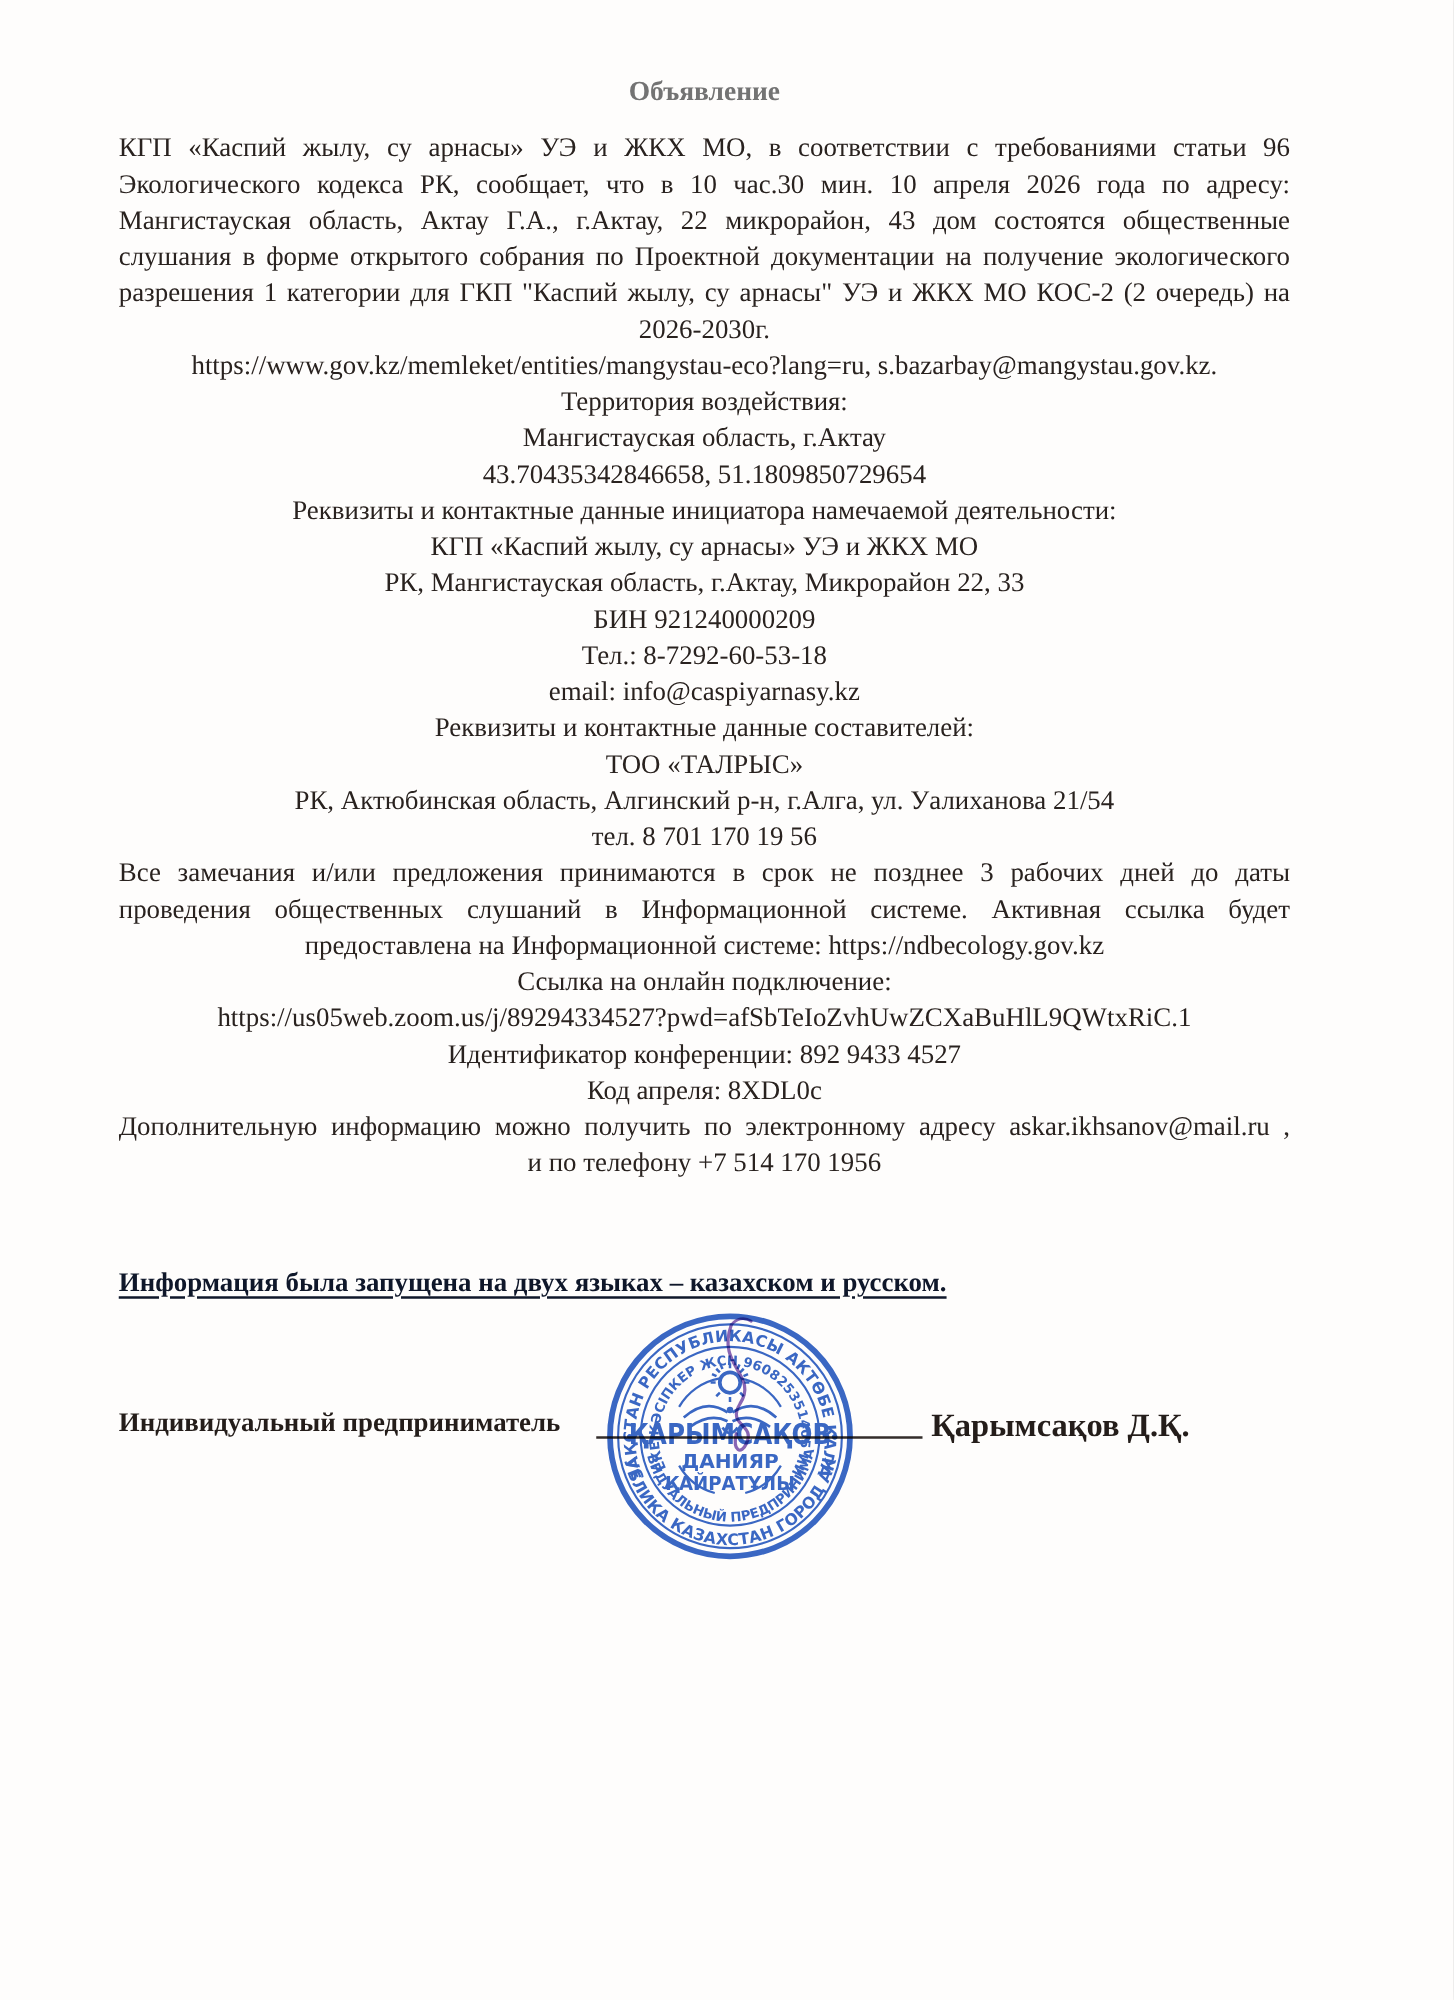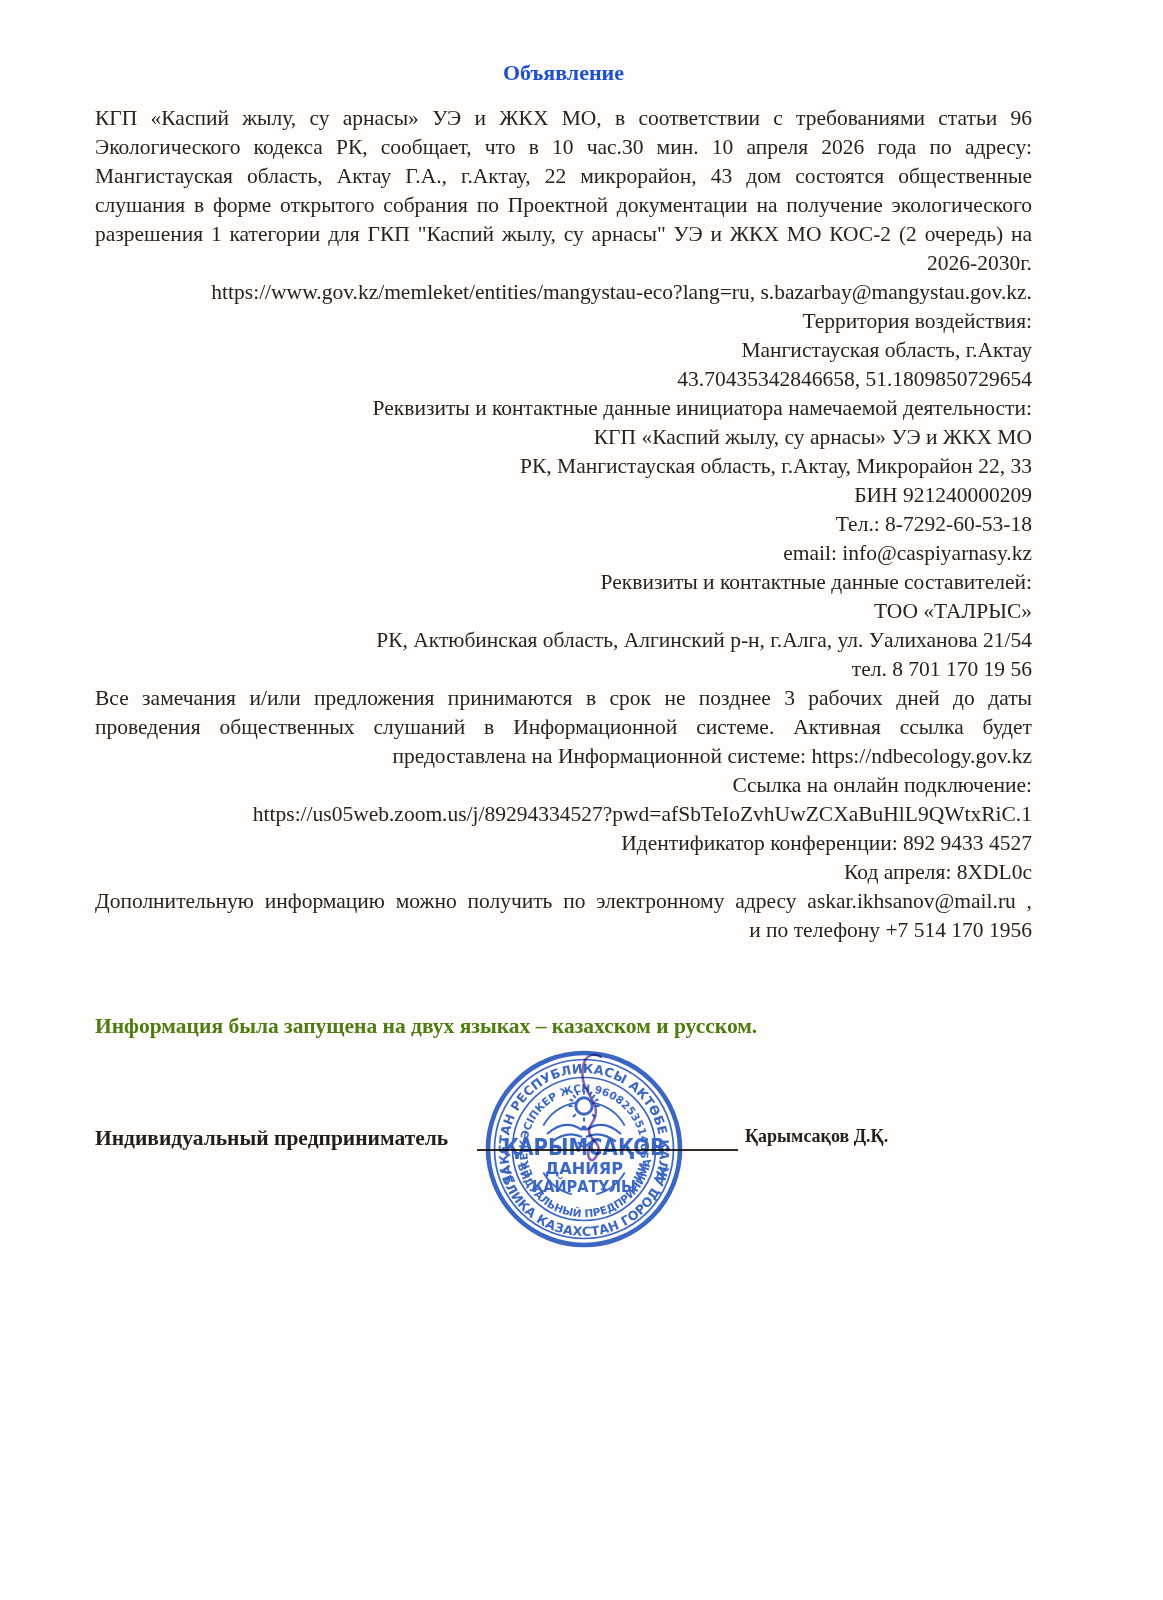--- a/index.html
+++ b/index.html
@@ -1,27 +1,27 @@
 <!DOCTYPE html>
 <html><head>
 <meta charset="utf-8">
 <style>
   html,body{margin:0;padding:0;}
   body{background:#e8e8e8;font-family:"Liberation Serif",serif;}
   .page{position:relative;width:1163px;height:1600px;background:#fefdfc;overflow:hidden;
         box-shadow:0 0 6px rgba(0,0,0,.2);}
   .doc{position:absolute;left:95px;top:58px;width:937px;color:#29221f;
        font-size:21.5px;line-height:29px;}
-  .title{font-weight:700;text-align:center;font-size:22px;margin:0 0 17px 0;color:#1d4ed8;}
-  .line{min-height:29px;text-align:right;}
+  .title{font-weight:700;text-align:center;font-size:22px;margin:0 0 17px 0;color:#737373;}
+  .line{min-height:29px;text-align:center;}
   .jline{min-height:29px;text-align:justify;text-align-last:justify;text-justify:inter-word;}
-  .note{position:absolute;left:95px;top:1014px;color:#4d7c0f;font-size:21.5px;font-weight:700;
-        text-decoration-thickness:2px;text-underline-offset:4px;}
+  .note{position:absolute;left:95px;top:1014px;color:#0f172a;font-size:21.5px;font-weight:700;
+        text-decoration:underline;text-decoration-thickness:2px;text-underline-offset:4px;}
   .sig-label{position:absolute;left:95px;top:1126px;font-size:21.5px;font-weight:700;color:#241d1a;}
-  .sig-name{position:absolute;left:745px;top:1126px;font-size:18px;font-weight:700;color:#241d1a;}
+  .sig-name{position:absolute;left:745px;top:1126px;font-size:26px;font-weight:700;color:#241d1a;}
   .sig-rule{position:absolute;left:477px;top:1149px;width:261px;height:2px;background:#332d2a;}
   .stamp{position:absolute;left:483px;top:1048px;width:202px;height:202px;
          mix-blend-mode:multiply;opacity:.93;}
   .stamp text{font-family:"DejaVu Sans",sans-serif;font-weight:700;fill:#2b5cc2;}
   .ring-outer{font-size:12.6px;letter-spacing:.2px;}
   .ring-inner{font-size:10.6px;}
   .sig-stroke{position:absolute;left:545px;top:1045px;width:120px;height:130px;
               mix-blend-mode:multiply;opacity:.9;}
 </style>
 </head>

